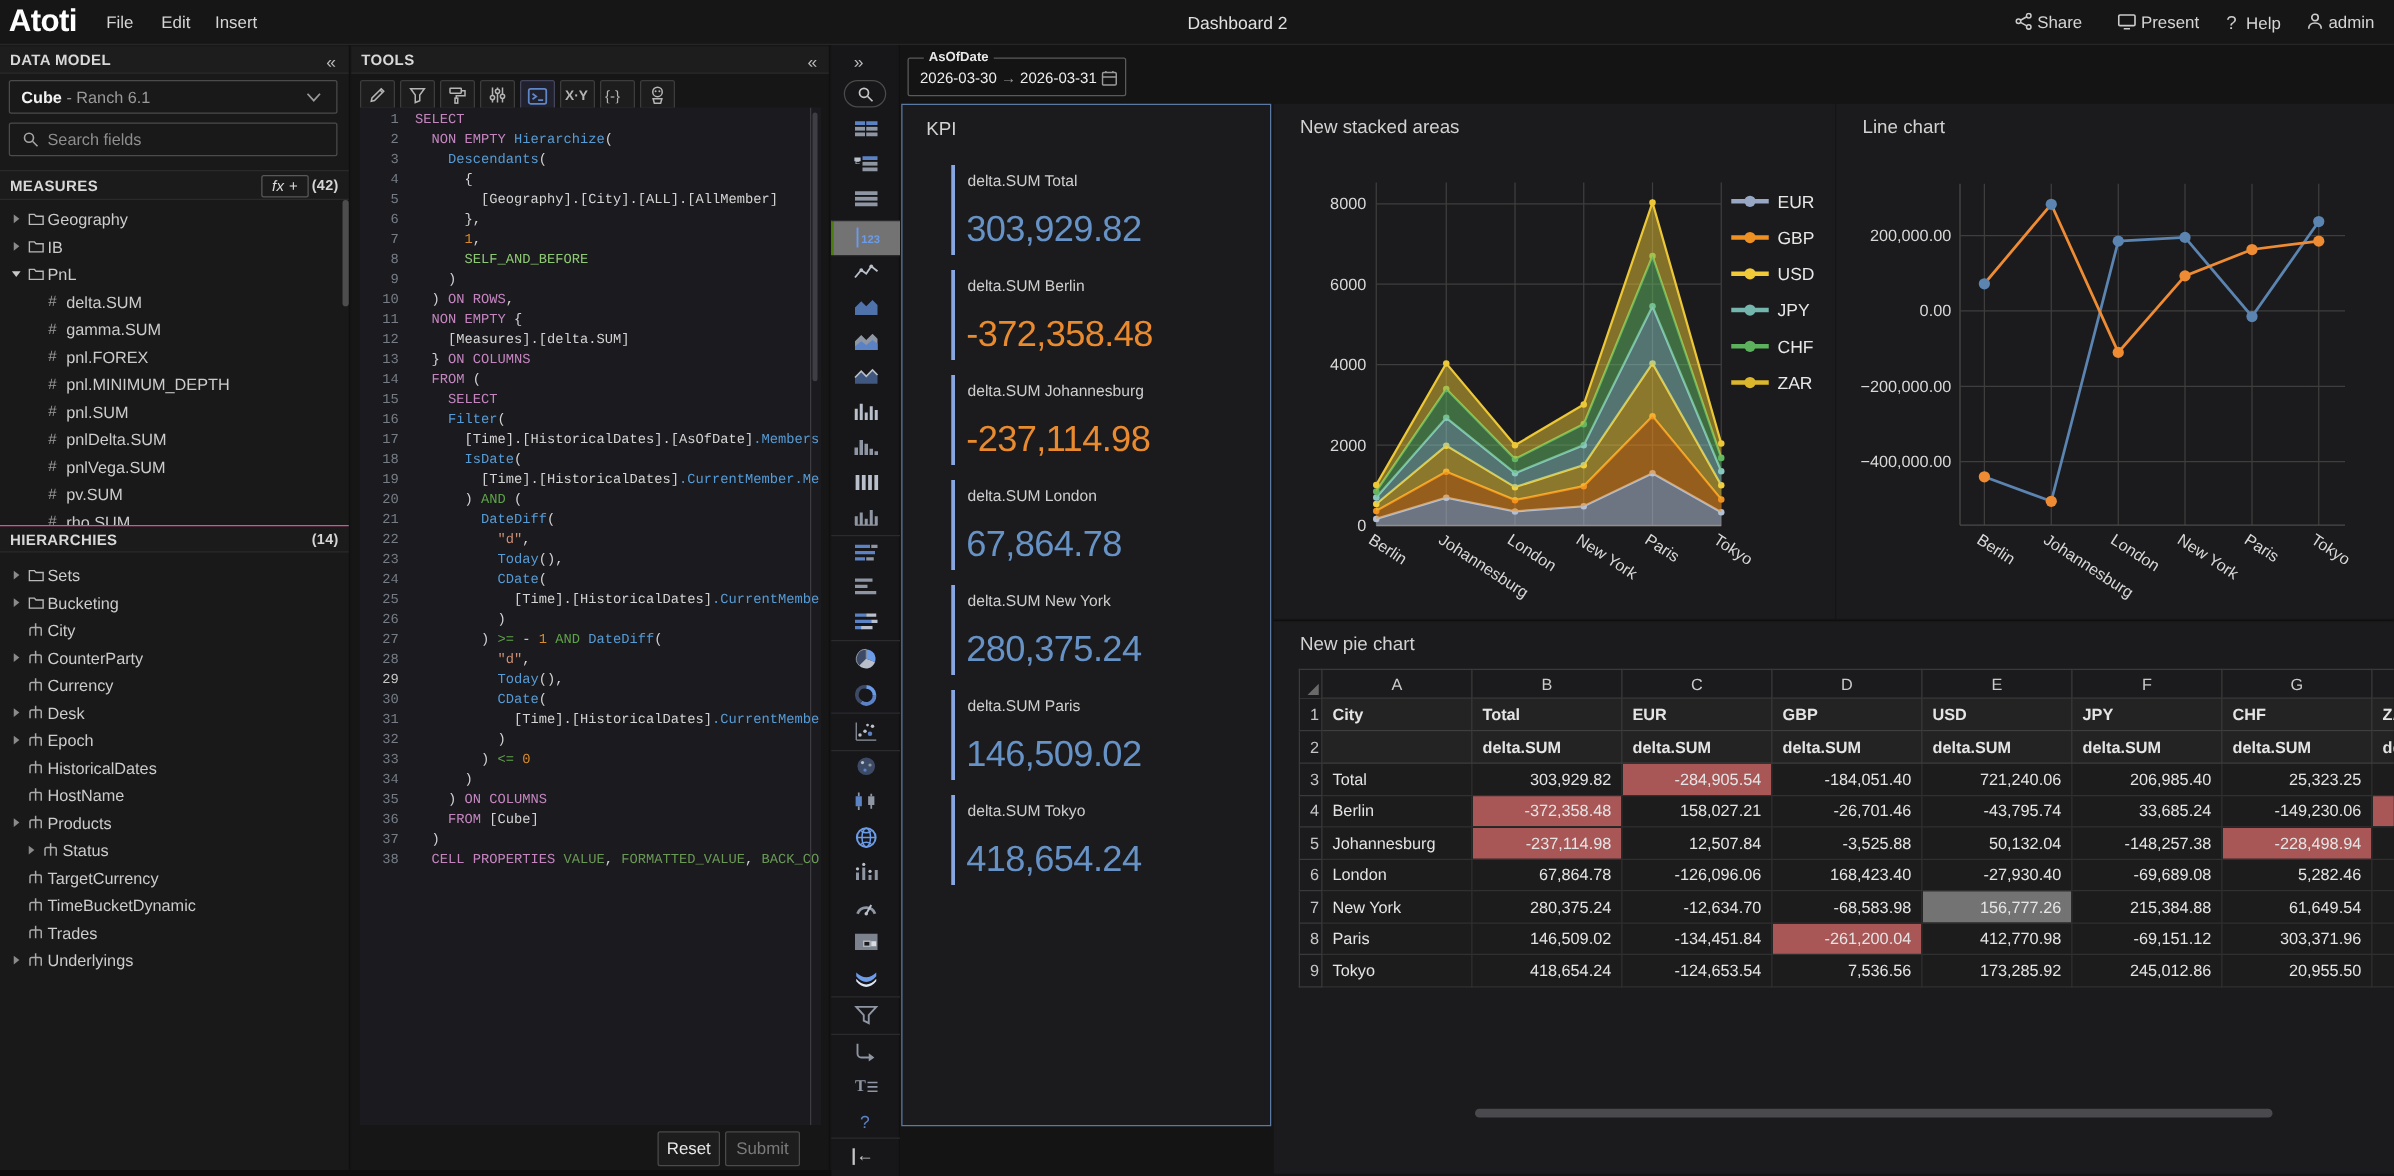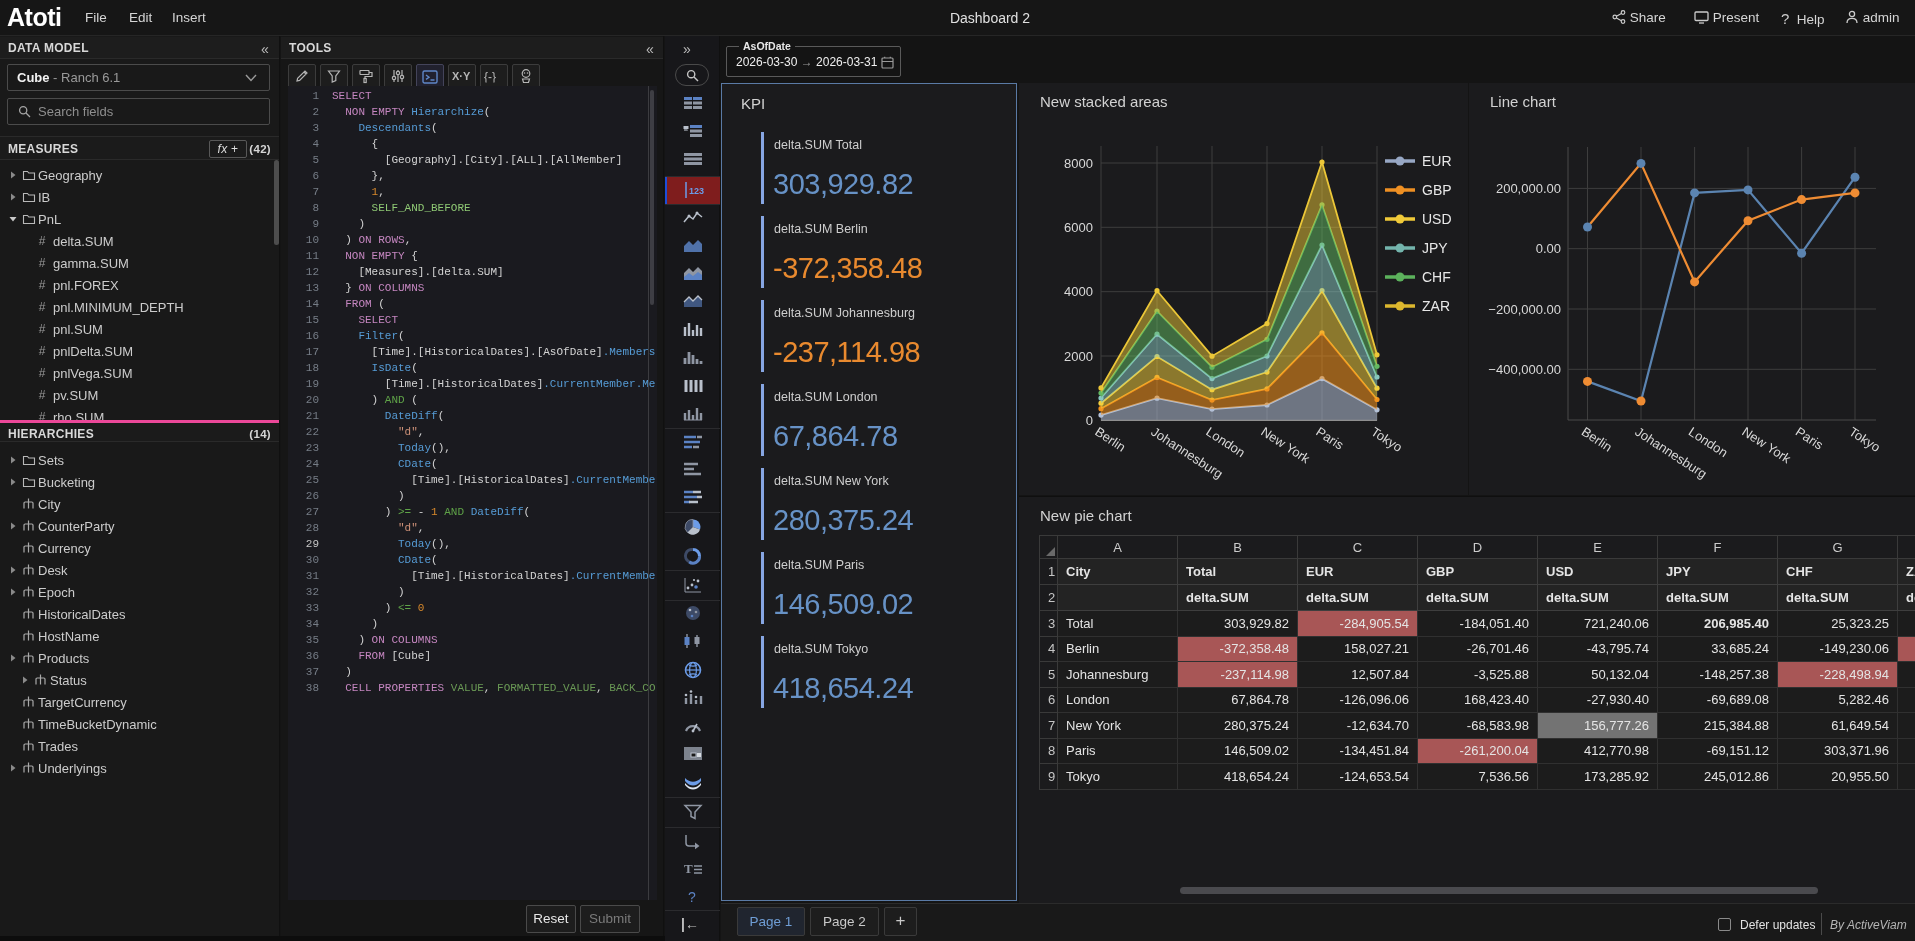--- a/index.html
+++ b/index.html
@@ -160,21 +160,21 @@
         <span class="hash">#</span>
         <span>pv.SUM</span>
       </div>
       <div class="treerow" style="padding-left:22px;">
         <span class="car"></span>
         <span class="hash">#</span>
         <span>rho.SUM</span>
       </div>
     </div>
     <div class="abs" style="left:274px;top:124px;width:5px;height:85px;background:#4d4d4d;border-radius:3px"></div>
-    <div class="phead" style="top:384px;border-top:3px solid #ec4899;background:#1b1b1b">HIERARCHIES<span style="position:absolute;right:8px;top:0;font-size:11.5px;color:#d5d5d5">(14)</span></div>
+    <div class="phead" style="top:384px;border-top:1px solid #ec4899;background:#1b1b1b">HIERARCHIES<span style="position:absolute;right:8px;top:0;font-size:11.5px;color:#d5d5d5">(14)</span></div>
     <div class="abs" style="left:0;top:413px;width:268px">
       <div class="treerow" style="padding-left:8px;">
         <span class="car">
           <svg width="10" height="10" viewBox="0 0 10 10">
             <path d="M3 1.5 L7.5 5 L3 8.5 Z" fill="#8a8a8a"></path>
           </svg>
         </span>
         <span class="ticon"><svg width="14" height="14" viewBox="0 0 14 14">
             <path d="M1.5 3.5 h4 l1.3 1.5 h5.7 v6.5 h-11 z" fill="none" stroke="#b9b9b9" stroke-width="1.1"></path>
           </svg></span>
@@ -431,21 +431,21 @@
         <rect x="7" y="11" width="12" height="3" fill="#8f96a3"></rect>
       </svg>
     </div>
     <div class="sicon" style="top:110px">
       <svg width="20" height="18" viewBox="0 0 20 18">
         <rect x="1" y="2" width="18" height="3" fill="#8f96a3"></rect>
         <rect x="1" y="6.5" width="18" height="3" fill="#8f96a3"></rect>
         <rect x="1" y="11" width="18" height="3" fill="#8f96a3"></rect>
       </svg>
     </div>
-    <div class="sicon" style="top:140px;background:#7f1d1d;border-left:2px solid #1d4ed8">
+    <div class="sicon" style="top:140px;background:#737373;border-left:2px solid #4d7c0f">
       <svg width="20" height="18" viewBox="0 0 20 18">
         <path d="M2 1 v16" stroke="#6c9ce8" stroke-width="1.5"></path>
         <text x="5" y="13" font-size="9" font-weight="bold" fill="#6c9ce8" font-family="Liberation Sans">123</text>
       </svg>
     </div>
     <div class="sicon" style="top:168px">
       <svg width="20" height="18" viewBox="0 0 20 18">
         <path d="M1 13 L6 7 L10 10 L14 4 L19 8" fill="none" stroke="#b9c0cb" stroke-width="1.5"></path>
         <circle cx="6" cy="7" r="1.5" fill="#b9c0cb"></circle>
         <circle cx="14" cy="4" r="1.5" fill="#b9c0cb"></circle>
@@ -832,21 +832,21 @@
             <td class="hdr">delta.SUM</td>
             <td class="hdr">delta.SUM</td>
           </tr>
           <tr style="height:25.5px">
             <td class="rn" style="background:#1b1b1d">3</td>
             <td style="background:#1c1c1c">Total</td>
             <td class="num" style="background:#1c1c1c;">303,929.82</td>
             <td class="num red" style="">-284,905.54</td>
             <td class="num" style="background:#1c1c1c;">-184,051.40</td>
             <td class="num" style="background:#1c1c1c;">721,240.06</td>
-            <td class="num" style="background:#1c1c1c;font-weight:bold;">206,985.40</td>
+            <td class="num" style="background:#1c1c1c;">206,985.40</td>
             <td class="num" style="background:#1c1c1c;">25,323.25</td>
             <td class="num" style="background:#1c1c1c;"></td>
           </tr>
           <tr style="height:25.5px">
             <td class="rn" style="background:#1b1b1d">4</td>
             <td style="background:#1c1c1c">Berlin</td>
             <td class="num red" style="">-372,358.48</td>
             <td class="num" style="background:#1c1c1c;">158,027.21</td>
             <td class="num" style="background:#1c1c1c;">-26,701.46</td>
             <td class="num" style="background:#1c1c1c;">-43,795.74</td>
@@ -906,22 +906,13 @@
             <td class="num" style="background:#1c1c1c;">7,536.56</td>
             <td class="num" style="background:#1c1c1c;">173,285.92</td>
             <td class="num" style="background:#1c1c1c;">245,012.86</td>
             <td class="num" style="background:#1c1c1c;">20,955.50</td>
             <td class="num" style="background:#1c1c1c;"></td>
           </tr>
         </tbody>
       </table>
       <div style="position:absolute;left:161px;top:390px;width:638px;height:7px;background:#4a4a4e;border-radius:4px"></div>
     </div>
-    <div id="botbar" style="left:0;top:867px">
-<div class="ptab" style="left:16px;width:68px;background:#20252f;color:#6f9ed6">Page 1</div>
-<div class="ptab" style="left:89px;width:69px">Page 2</div>
-<div class="ptab" style="left:163px;width:33px;font-size:17px;line-height:25px">+</div>
-<div style="position:absolute;left:997px;top:14px;width:13px;height:13px;border:1px solid #8a8a8a;border-radius:2px"></div>
-<div style="position:absolute;left:1019px;top:14px;font-size:12px;color:#e3e3e3">Defer updates</div>
-<div style="position:absolute;left:1100px;top:9px;width:1px;height:22px;background:#4a4a4a"></div>
-<div style="position:absolute;left:1109px;top:14px;font-size:12px;font-style:italic;color:#b5b5b5;white-space:nowrap">By ActiveViam</div>
-</div>
   </div>
 <div class="abs" style="left:0;top:936px;width:665px;height:5px;background:#0d0d0d"></div>
 </body></html>

